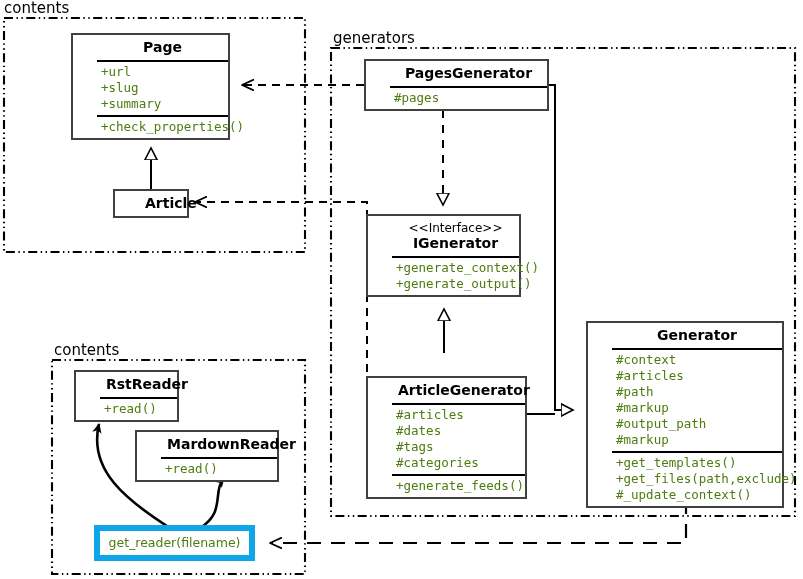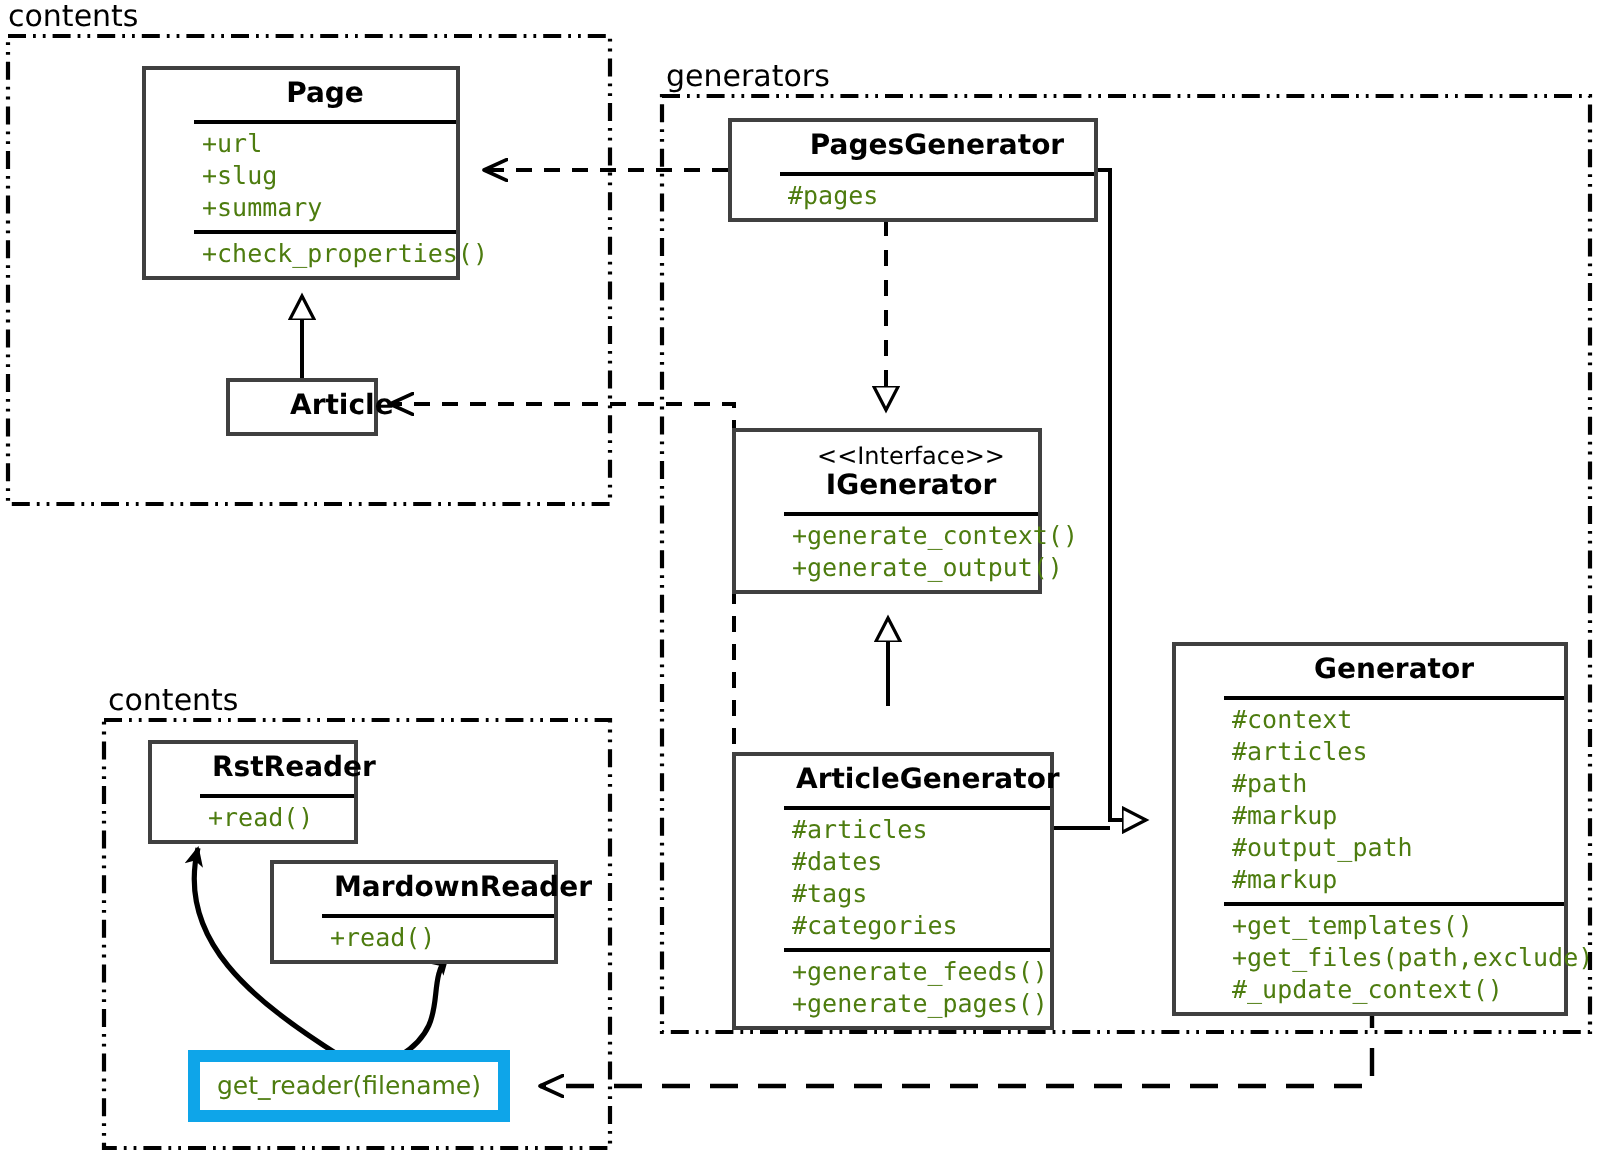--- a/index.html
+++ b/index.html
@@ -201,21 +201,20 @@
   <div class="uml-class" style="left:366px; top:352px; width:161px;margin-top:24px;">
     <div class="uml-name">ArticleGenerator</div>
     <div class="uml-compartment uml-sep">
       <div class="uml-item">#articles</div>
       <div class="uml-item">#dates</div>
       <div class="uml-item">#tags</div>
       <div class="uml-item">#categories</div>
     </div>
     <div class="uml-compartment uml-sep">
       <div class="uml-item">+generate_feeds()</div>
-      <div class="uml-item">+generate_pages()</div>
     </div>
   </div>
 
   <div class="uml-class" style="left:586px; top:321px; width:198px;">
     <div class="uml-name">Generator</div>
     <div class="uml-compartment uml-sep">
       <div class="uml-item">#context</div>
       <div class="uml-item">#articles</div>
       <div class="uml-item">#path</div>
       <div class="uml-item">#markup</div>

